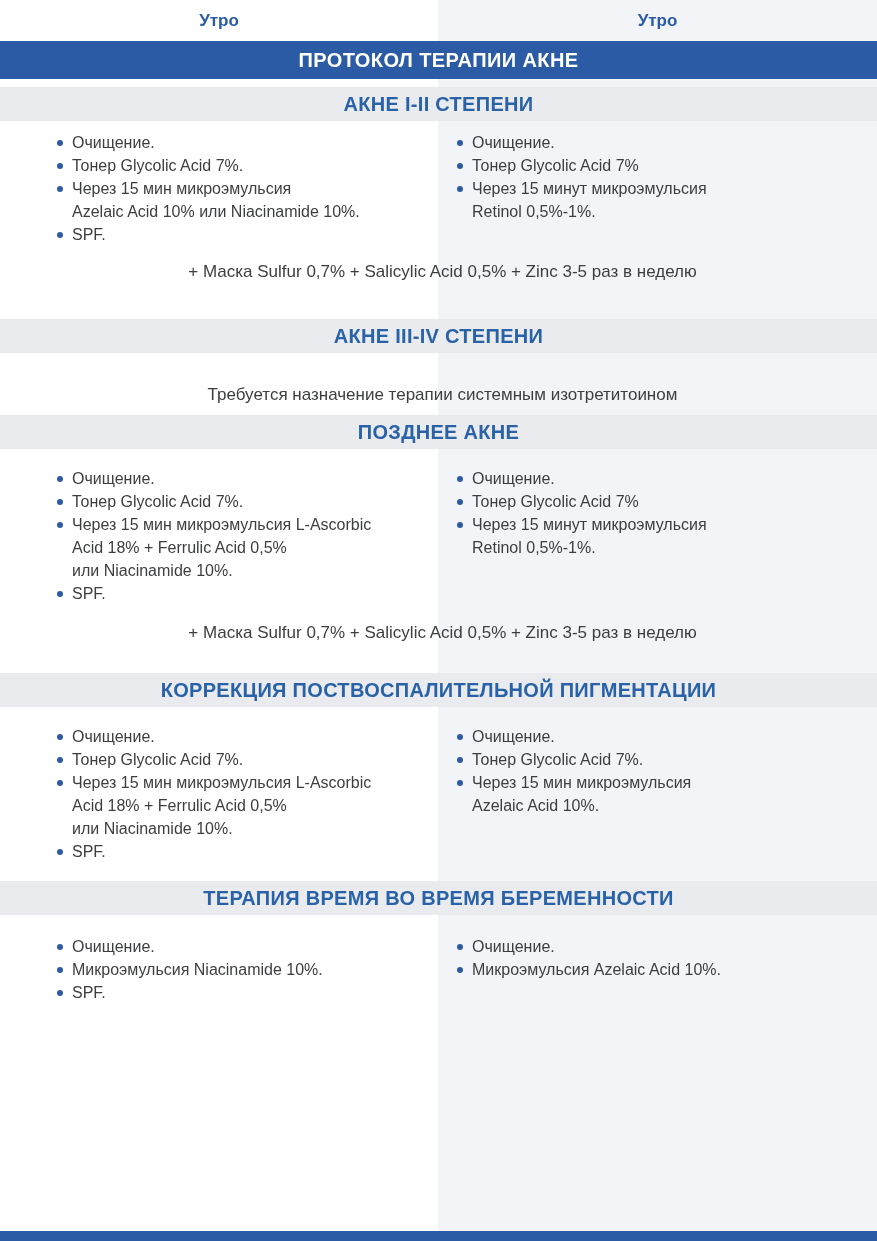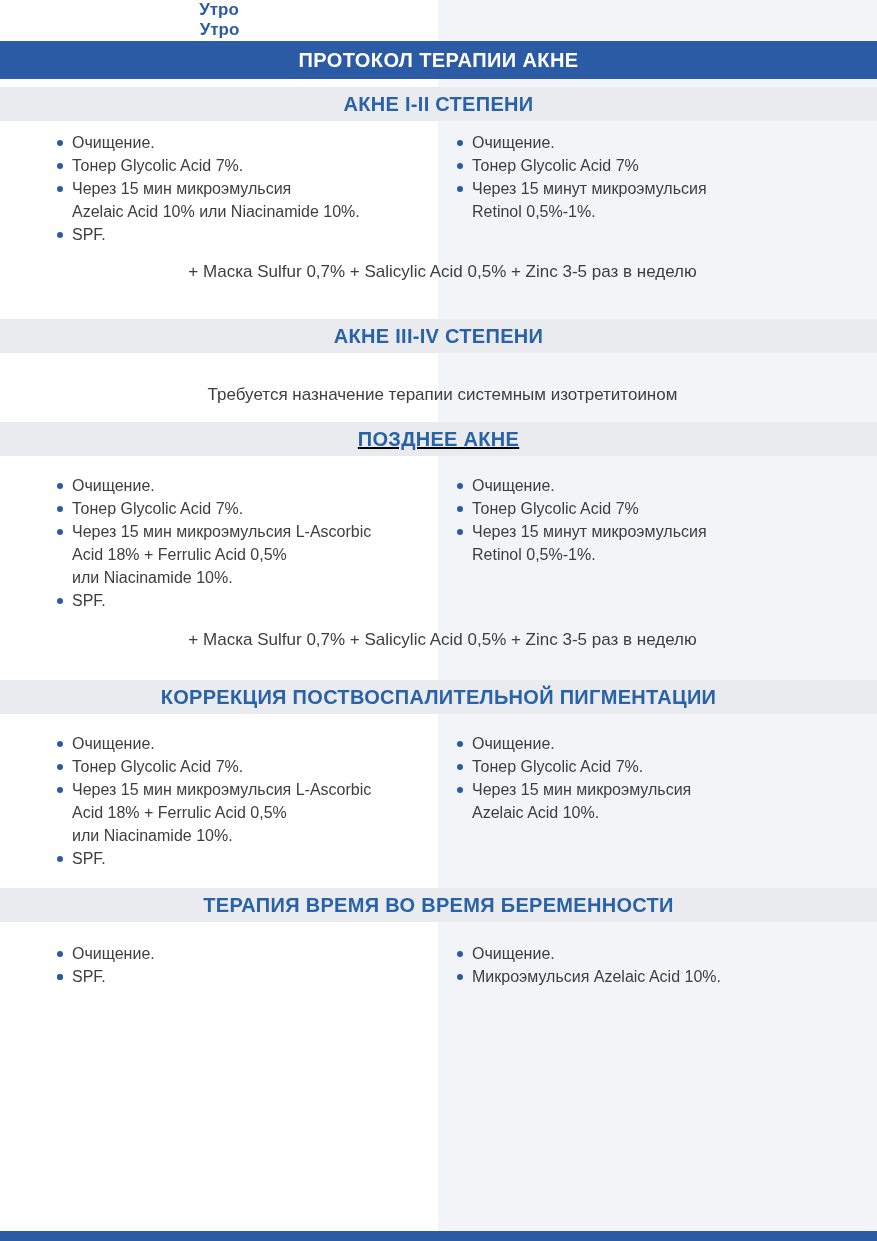--- a/index.html
+++ b/index.html
@@ -20,21 +20,21 @@
     position: absolute;
     top: 0; bottom: 0;
     left: 438px; width: 439px;
     background: #f2f4f7;
     z-index: 0;
   }
 
   .content { position: relative; z-index: 1; }
 
   
-  .cols-header { display: flex; height: 41px; flex-direction: column; }
+  .cols-header { display: flex; height: 41px; }
   .cols-header .col-head {
     width: 438px;
     display: flex; align-items: center; justify-content: center;
     color: #2b5ba4;
     font-size: 17px; font-weight: 700;
   }
   .cols-header .col-head.evening { width: 439px; }
 
   
   .title-banner {
@@ -92,21 +92,21 @@
     line-height: 23px;
     color: #3d3e40;
     margin-left: 8px;
   }
 
   
   .mt-8  { margin-top: 8px;  }
   .mt-14 { margin-top: 14px; }
   .mt-16 { margin-top: 16px; }
   .mt-18 { margin-top: 18px; }
-  .mt-26 { margin-top: 16px; text-decoration: underline; }
+  .mt-26 { margin-top: 9px; }
   .mt-29 { margin-top: 29px; }
   .mt-30 { margin-top: 30px; }
   .mt-36 { margin-top: 36px; }
   .pt-18 { padding-top: 18px; }
   .pt-20 { padding-top: 20px; }
 
   
   .footer-bar {
     position: absolute;
     left: 0; right: 0; bottom: 0;
@@ -320,20 +320,21 @@
           <li class="bullet-item">
               <span class="marker">
                 <span class="dot"></span>
               </span>
               <span class="item-text">Очищение.</span>
             </li>
           <li class="bullet-item">
               <span class="marker">
                 <span class="dot"></span>
               </span>
+              <span class="item-text">Микроэмульсия Niacinamide 10%.</span>
             </li>
           <li class="bullet-item">
               <span class="marker">
                 <span class="dot"></span>
               </span>
               <span class="item-text">SPF.</span>
             </li>
         </ul>
         <ul class="col-e">
           <li class="bullet-item">

